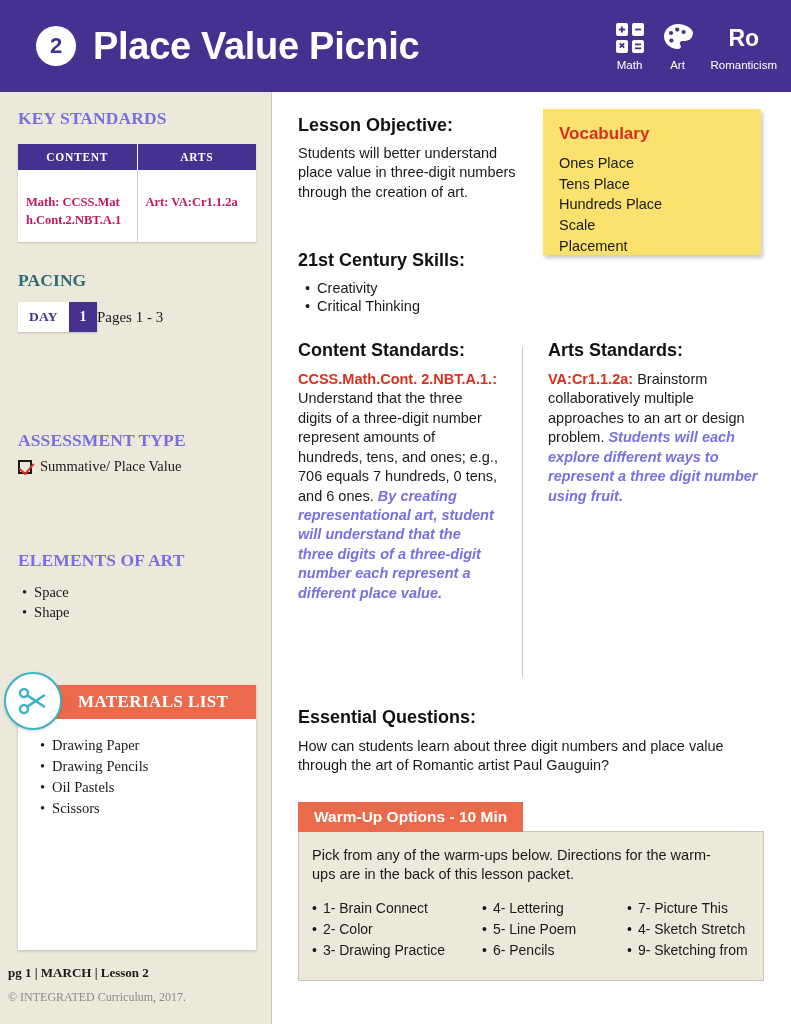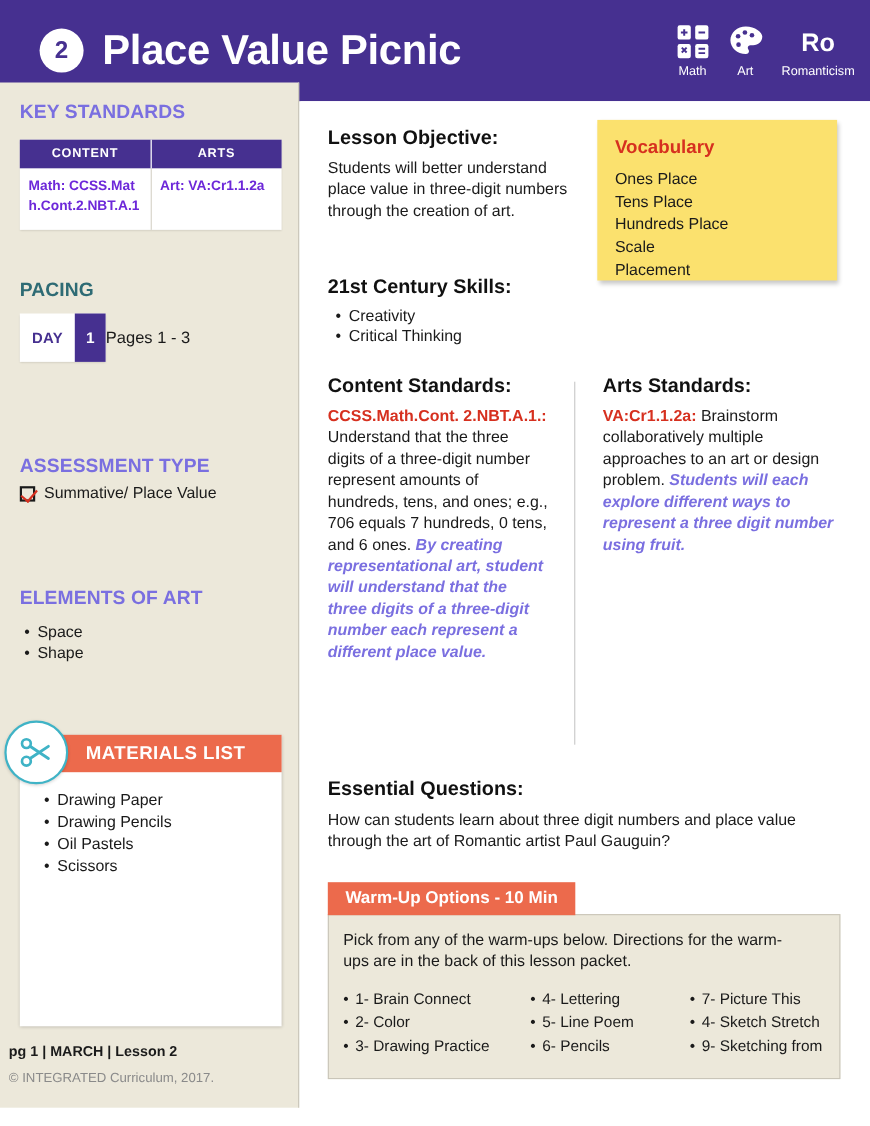--- a/index.html
+++ b/index.html
@@ -77,24 +77,25 @@
   .ro-text {
     color: #ffffff;
     font-size: 23px;
     font-weight: bold;
     line-height: 36px;
   }
 
   
   .sidebar {
     position: absolute;
-    left: 0; top: 75px;
+    left: 0; top: 92px;
     width: 272px; height: 932px;
     background: #ece8da;
     border-right: 1px solid #c9c5b8;
+    font-family: Liberation Serif, serif;
   }
   .side-h {
     color: #7a6fe0;
     font-size: 17.5px;
     font-weight: bold;
     letter-spacing: 0.1px;
   }
   .side-h.teal { color: #2e6b74; }
 
   #key-standards-heading { position: absolute; left: 18px; top: 16px; }
@@ -114,42 +115,42 @@
     font-weight: bold;
     letter-spacing: 0.7px;
     padding: 7px 4px;
     text-align: center;
     border-right: 1px solid #ffffff;
   }
   .std-table th:last-child { border-right: none; }
   .std-table td {
     font-size: 12.5px;
     font-weight: bold;
-    color: #6d28d9;
-    padding: 8px 8px 12px 8px;
+    color: #be185d;
+    padding: 24px 8px 12px 8px;
     vertical-align: top;
     line-height: 1.42;
     border-right: 1px solid #d5d1c6;
     width: 50%;
     word-break: break-all;
   }
   .std-table td:last-child { border-right: none; }
 
   #pacing-heading { position: absolute; left: 18px; top: 178px; }
   .pacing-row {
     position: absolute;
     left: 18px; top: 210px;
     display: flex;
     align-items: center;
   }
   .day-chip {
     display: flex;
     background: #ffffff;
     box-shadow: 0 1px 2px rgba(0,0,0,0.18);
-    height: 44px;
+    height: 30px;
     justify-content: center;
   }
   .day-chip .lbl {
     color: #463090;
     font-size: 13.5px;
     font-weight: bold;
     padding: 0 11px;
     display: flex; align-items: center;
     letter-spacing: 0.3px;
   }

